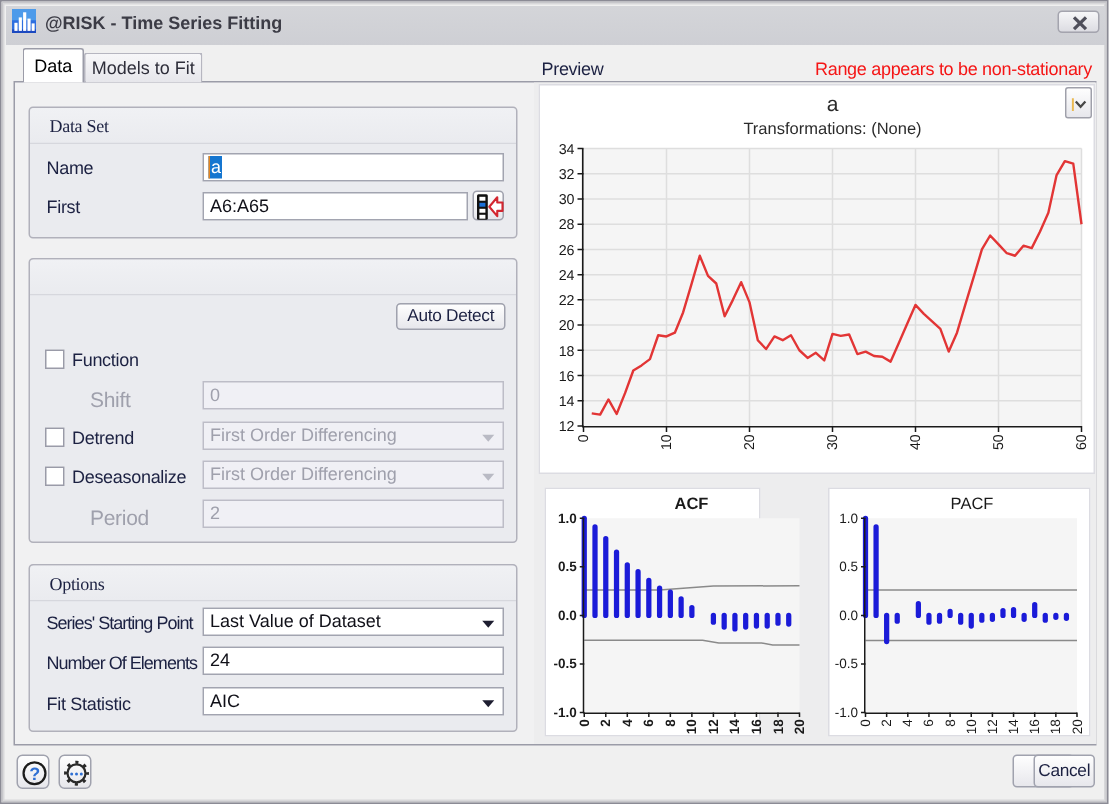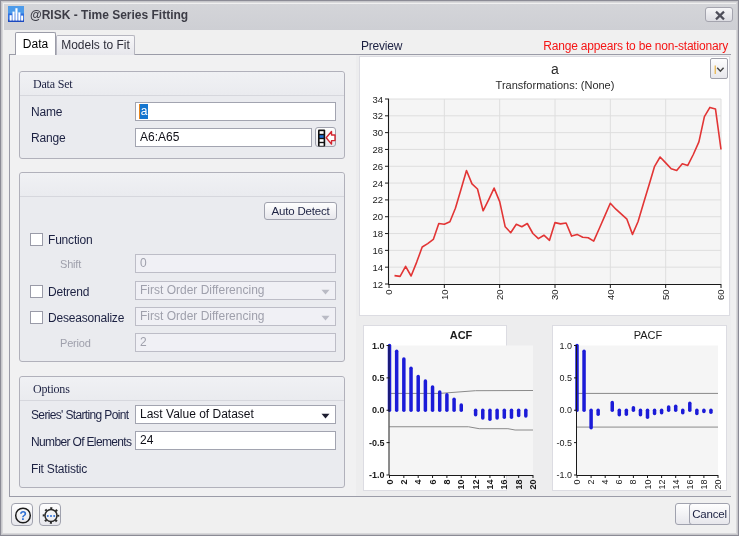--- a/index.html
+++ b/index.html
@@ -12,21 +12,21 @@
 #closebtn{position:absolute;left:704px;top:6px;width:28px;height:15px;border:1px solid #a4a4ae;border-radius:3px;background:linear-gradient(#f6f6f8,#dcdce2);}
 .tab{position:absolute;font-size:12px;text-align:center;}
 #tab1{left:14px;top:31px;width:41px;height:23px;background:#fff;border:1px solid #9b9ca8;border-bottom:none;border-radius:2px 2px 0 0;line-height:22px;color:#000;z-index:3;text-align:center;}
 #tab2{left:55px;top:34px;width:79px;height:20px;background:linear-gradient(#f7f7f9,#e6e6eb);border:1px solid #b6b6c0;border-bottom:none;border-radius:2px 2px 0 0;line-height:19px;color:#2e2e3a;z-index:2;}
 #pane{position:absolute;left:8px;top:53px;width:722px;height:443px;background:#f1f1f2;border:1px solid #9b9ca8;z-index:1;}
 .grp{position:absolute;left:9px;width:326px;background:#eaebef;border:1px solid #b1b1bb;border-radius:3px;}
 .grphdr{position:absolute;left:0;top:0;right:0;height:24px;border-bottom:1px solid #d6d7dd;background:linear-gradient(#f0f1f4,#eaebef);border-radius:3px 3px 0 0;}
 .grptitle{position:absolute;left:13px;top:5px;font-size:12px;color:#1c2142;letter-spacing:-0.2px;white-space:nowrap;font-family:Liberation Serif, serif;}
 .lbl{position:absolute;font-size:12px;color:#1c2142;letter-spacing:-0.2px;white-space:nowrap;}
 .lbl2{letter-spacing:-0.65px;}
-.dlbl{position:absolute;font-size:11px;color:#9fa0ac;letter-spacing:-0.2px;}
+.dlbl{position:absolute;font-size:14px;color:#9fa0ac;letter-spacing:-0.2px;}
 .inp{position:absolute;left:115px;width:201px;height:19px;background:#fff;border:1px solid #a2a4b0;font-size:12px;color:#101018;padding:0 4px;line-height:17px;}
 .dis{background:#f0f0f5;border:1px solid #bdbdc7;color:#9fa0ac;}
 .cbx{position:absolute;left:10px;width:13px;height:13px;background:#fff;border:1px solid #9a9ba8;}
 .btn{position:absolute;background:linear-gradient(#fefefe,#e7e7ec);border:1px solid #a0a2ae;border-radius:3px;font-size:11.5px;letter-spacing:-0.2px;color:#1c2142;text-align:center;}
 .arrow{position:absolute;right:5px;top:6.5px;line-height:0;}
 .arrow svg{display:block;}
 .card{position:absolute;background:#fff;border:1px solid #dcdce2;}
 svg text{font-family:"Liberation Sans",sans-serif;}
 </style></head>
 <body>
@@ -58,21 +58,21 @@
 <div id="tab2" class="tab">Models to Fit</div>
 <div id="pane">
 
   <div class="grp" style="top:16px;height:88px;">
     <div class="grphdr"></div>
         <div class="grptitle">Data Set</div>
     <div class="lbl" style="left:11px;top:33px;">Name</div>
     <div class="inp" style="top:30px;">
           <span style="position:absolute;left:3px;top:1px;width:9px;height:15px;background:#1576d0;border-left:1.5px solid #e8861e;color:#fff;text-align:center;line-height:15px;">a</span>
         </div>
-    <div class="lbl" style="left:11px;top:59px;">Range</div>
+    <div class="lbl" style="left:11px;top:59px;">First</div>
     <div class="inp" style="top:56px;width:177px;">A6:A65</div>
     <div class="btn" style="left:295px;top:55px;width:21px;height:20px;">
       <div class="abs" style="left:1px;top:1px;"><svg width="19" height="18" viewBox="0 0 19 18">
 <rect x="1" y="0.5" width="7.2" height="17" rx="1" fill="#111"></rect>
 <rect x="2.6" y="2.2" width="4" height="2.6" fill="#fff"></rect>
 <rect x="2.6" y="6.2" width="4" height="2.6" fill="#1a6fd8"></rect>
 <rect x="2.6" y="10.2" width="4" height="2.6" fill="#fff"></rect>
 <rect x="2.6" y="14.2" width="4" height="2.6" fill="#fff"></rect>
 <path d="M14.5 2.5 L9.2 8.8 L14.5 15.1 L14.5 11.6 L18 11.6 L18 6.0 L14.5 6.0 Z" fill="#fff" stroke="#d32630" stroke-width="1.4" stroke-linejoin="round"></path>
 </svg></div>
@@ -109,20 +109,25 @@
         <div class="grptitle">Options</div>
     <div class="lbl lbl2" style="left:11px;top:31px;">Series' Starting Point</div>
     <div class="inp" style="top:28px;">Last Value of Dataset<span class="arrow">
             <svg width="9" height="6" viewBox="0 0 9 6">
               <path d="M0.5 0.8 L8.5 0.8 L4.5 5.5 Z" fill="#1d1d30"></path>
             </svg>
           </span></div>
     <div class="lbl lbl2" style="left:11px;top:58px;">Number Of Elements</div>
     <div class="inp" style="top:54px;">24</div>
     <div class="lbl" style="left:11px;top:85px;">Fit Statistic</div>
+    <div class="inp" style="top:81px;">AIC<span class="arrow">
+            <svg width="9" height="6" viewBox="0 0 9 6">
+              <path d="M0.5 0.8 L8.5 0.8 L4.5 5.5 Z" fill="#1d1d30"></path>
+            </svg>
+          </span></div>
   </div>
 
   <div style="position:absolute;left:346px;top:0;width:375px;height:441px;background:#ededee;"></div>
   <div class="card" style="left:349px;top:1px;width:371px;height:260px;">
         <svg width="371" height="260" style="position:absolute;left:-1px;top:-1px">
 <text x="196" y="18" text-anchor="middle" font-size="14" fill="#2b2b2b">a</text>
 <text x="196" y="33" text-anchor="middle" font-size="11" fill="#2b2b2b">Transformations: (None)</text>
 <rect x="30.0" y="43.0" width="332.0" height="185.0" fill="#f5f5f5"></rect>
 <g stroke="#dedede" stroke-width="1">
             <line x1="30.0" y1="211.18" x2="362.0" y2="211.18"></line>

